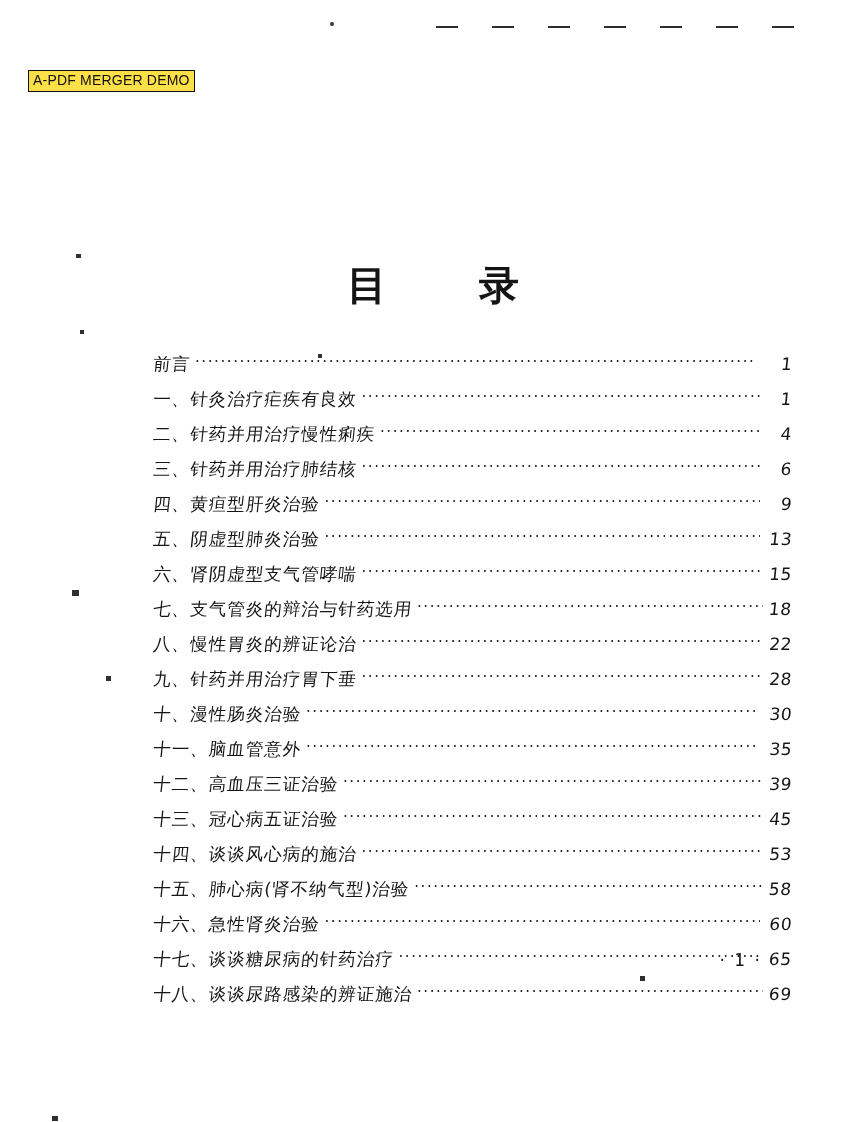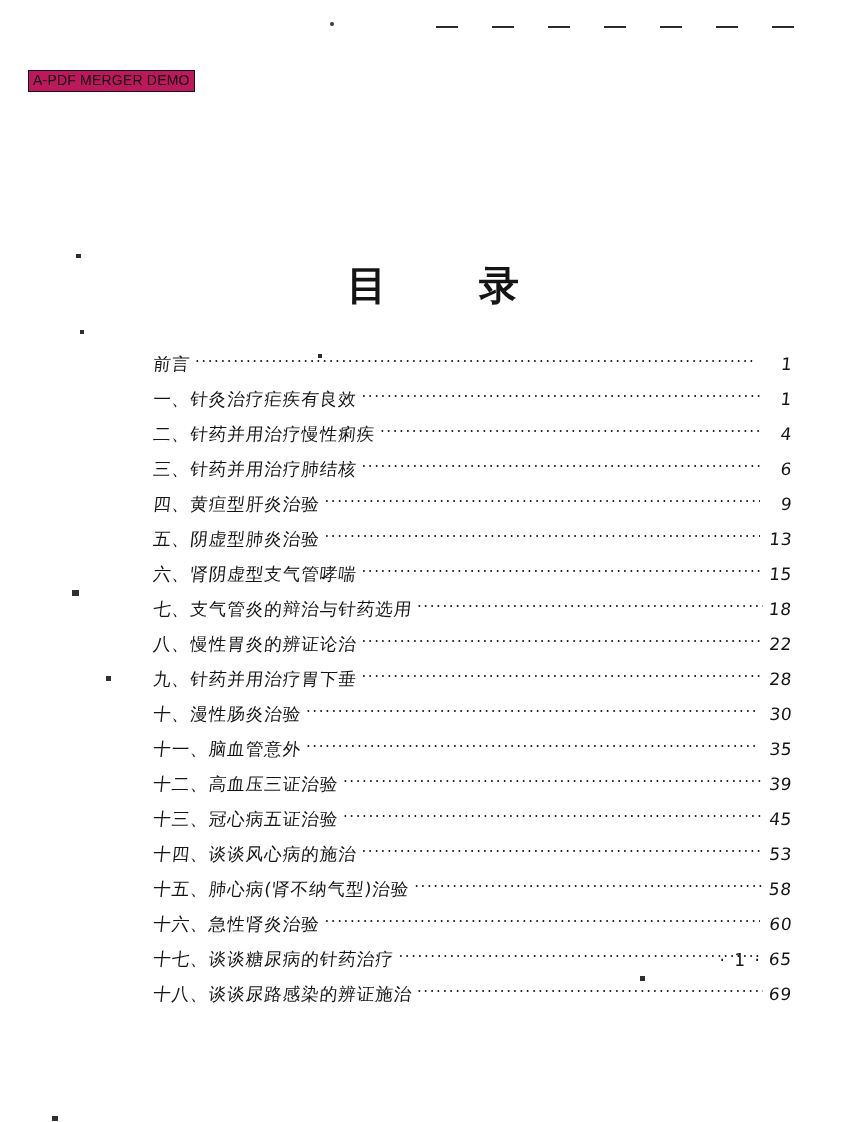--- a/index.html
+++ b/index.html
@@ -32,21 +32,21 @@
   .demo-box {
     position: absolute;
     left: 28px;
     top: 70px;
     border: 1px solid #111;
     padding: 2px 4px 3px 4px;
     font-family: "Liberation Sans", sans-serif;
     font-size: 14px;
     letter-spacing: 0.2px;
     color: #0f0f0f;
-    background: #be185d;
+    background: #fde047;
     line-height: 1.1;
   }
 
   
   .page-title {
     position: absolute;
     left: 0;
     top: 258px;
     width: 866px;
     text-align: center;

